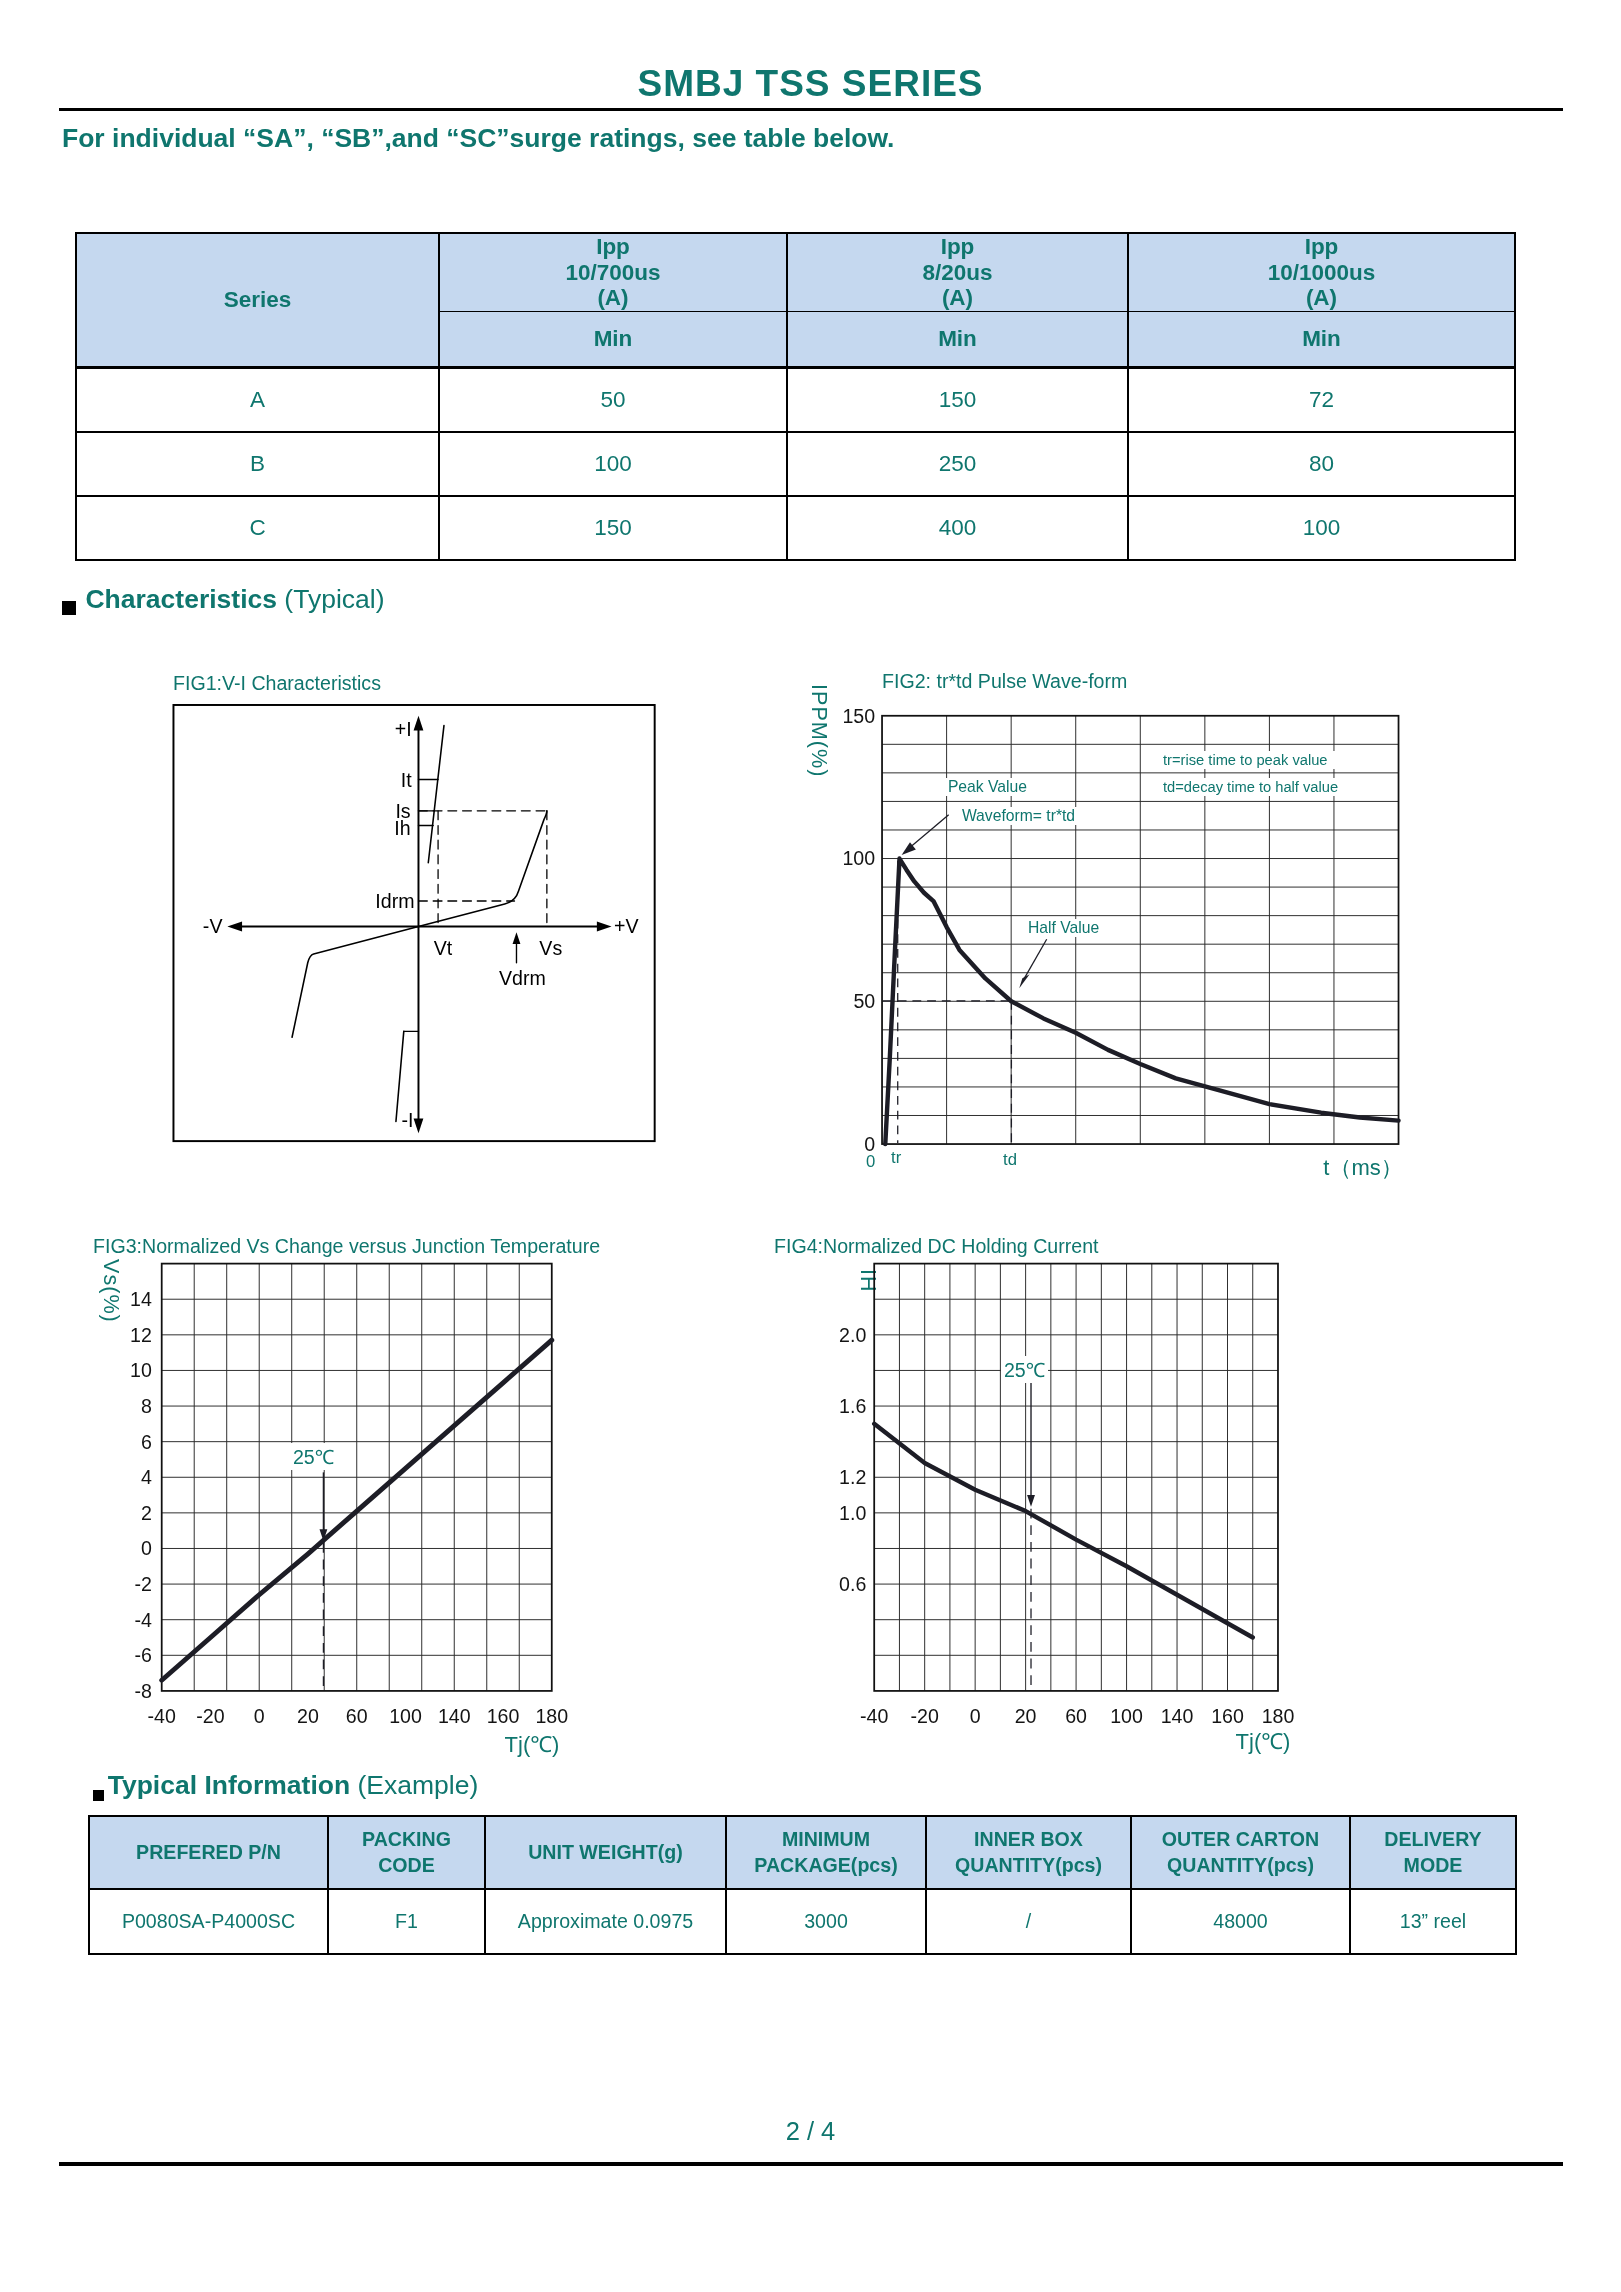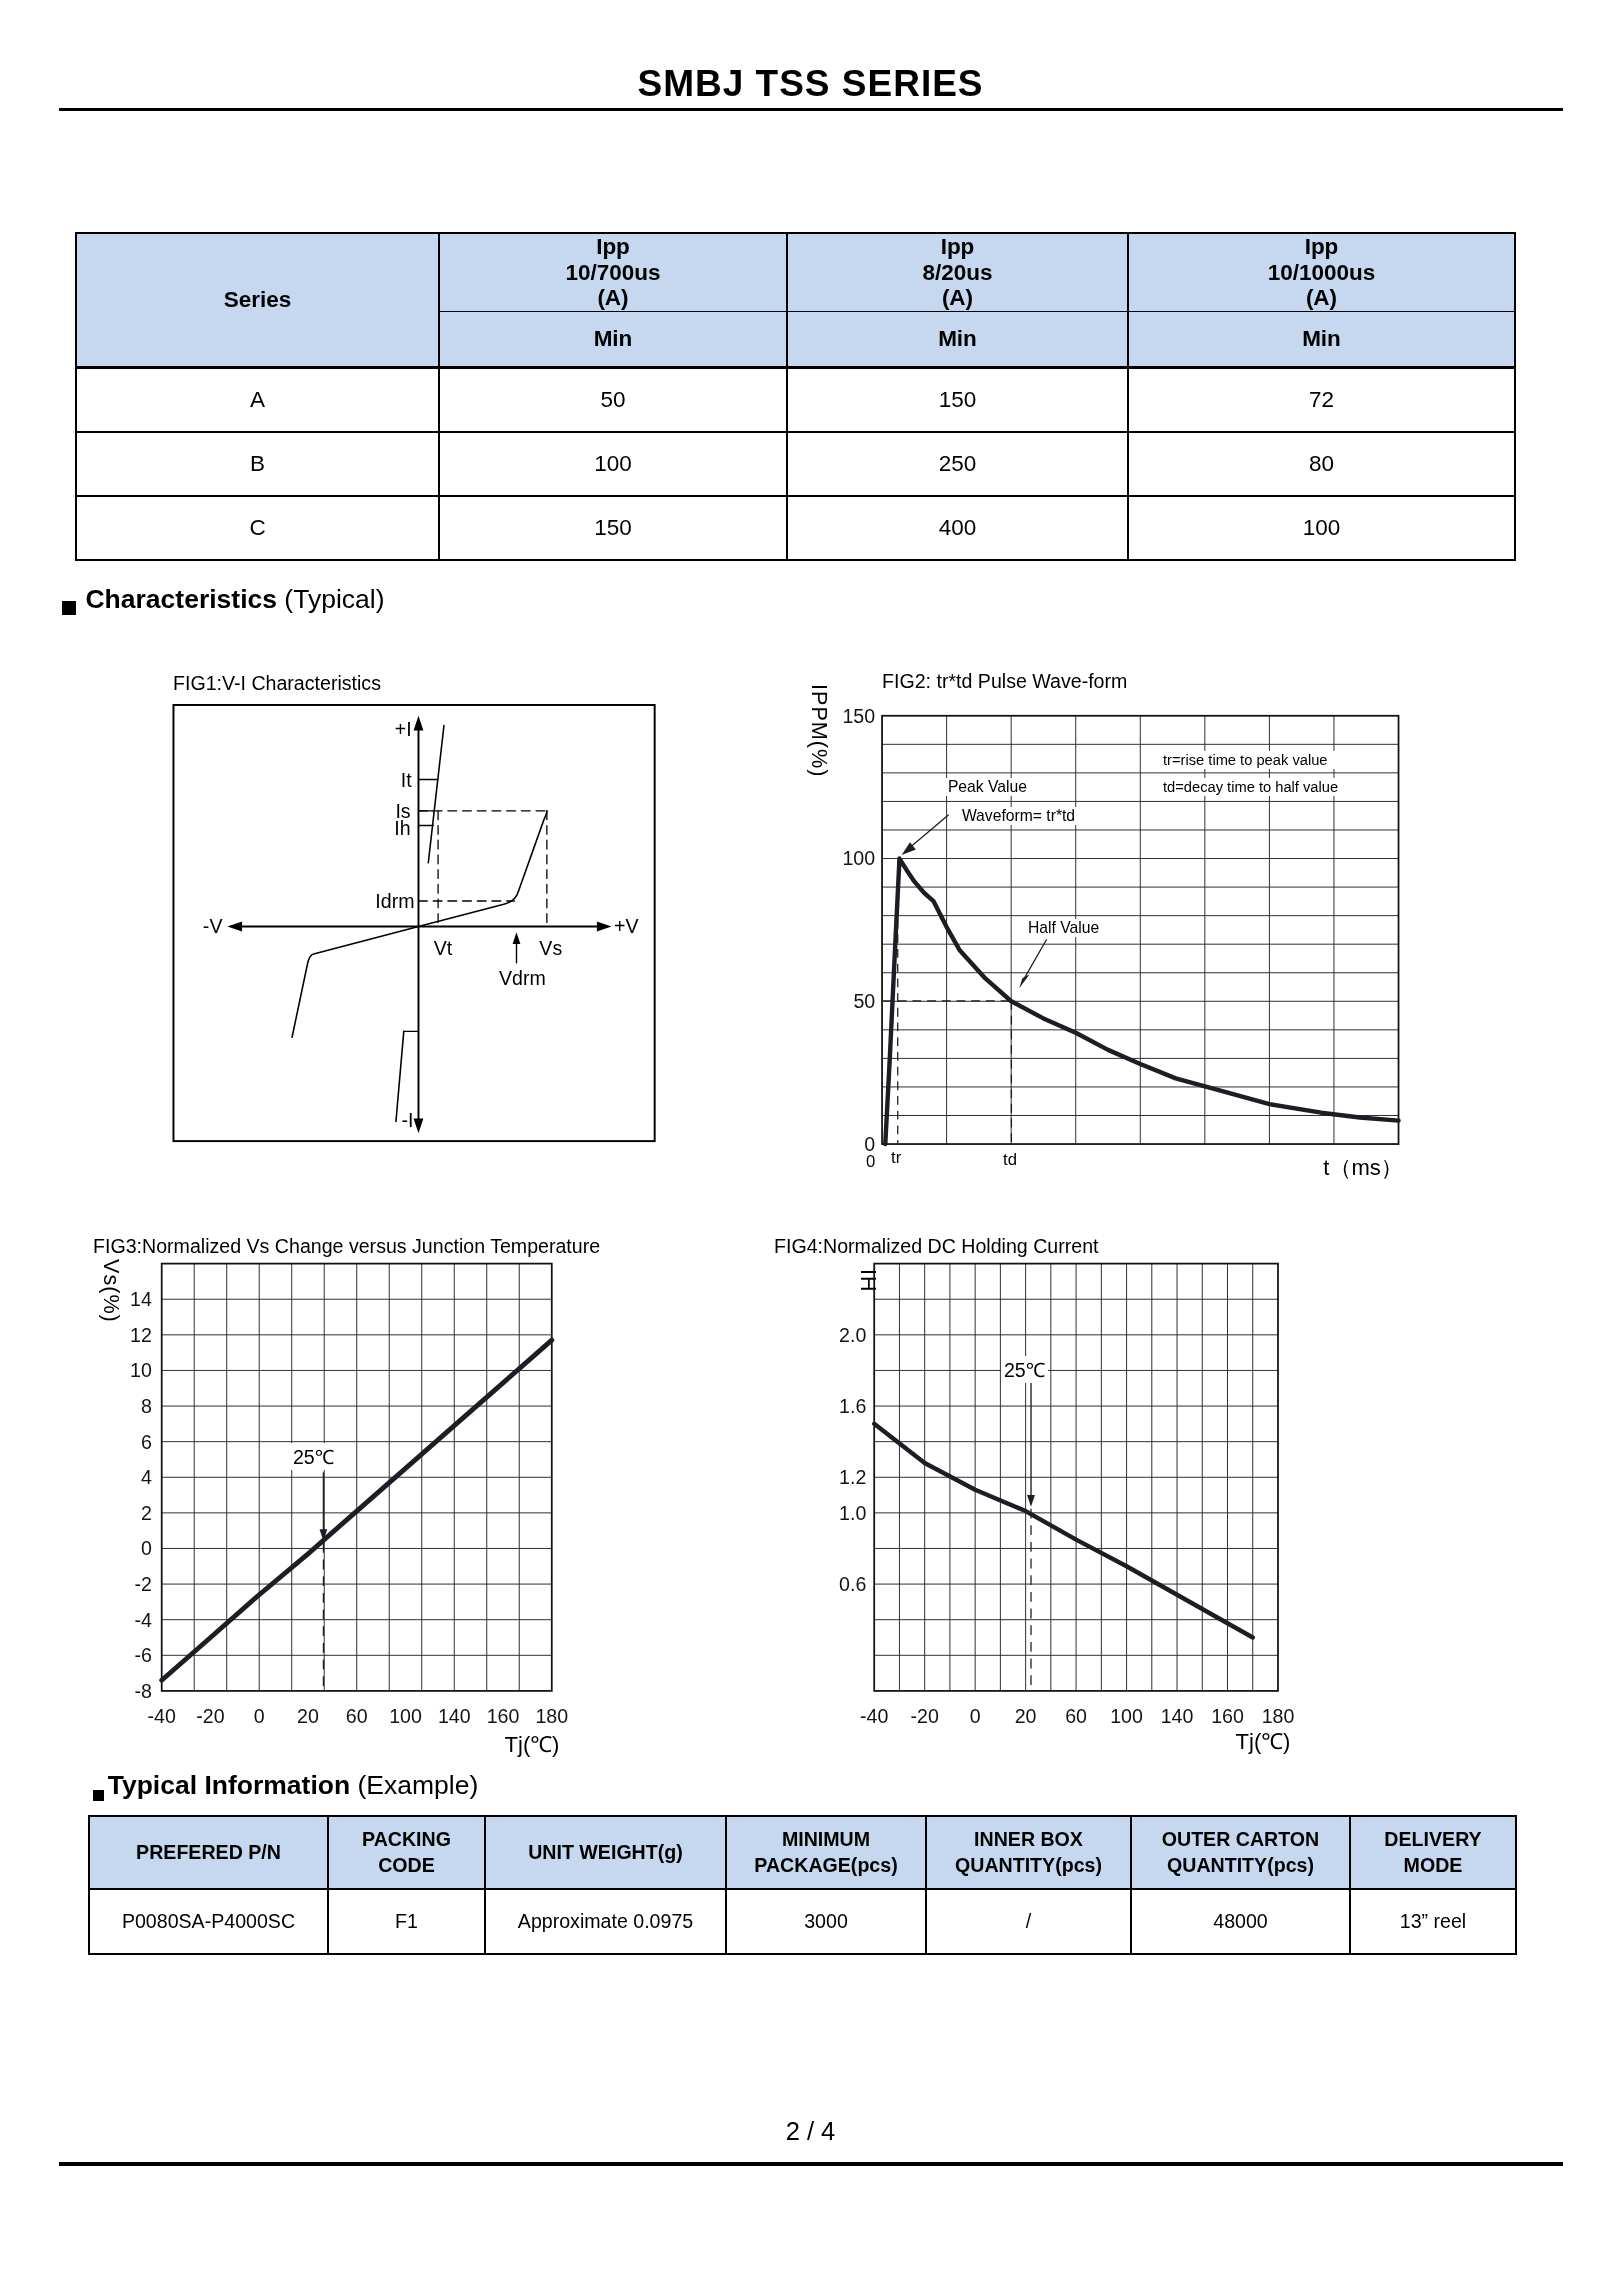--- a/index.html
+++ b/index.html
@@ -1,17 +1,17 @@
 <!DOCTYPE html>
 <html><head>
 <meta charset="utf-8">
 <style>
   html,body{margin:0;padding:0;background:#888;}
   .page{position:relative;width:1621px;height:2293px;background:#ffffff;margin:0 auto;
-        font-family:"Liberation Sans",sans-serif;color:#000000;overflow:hidden;}
+        font-family:"Liberation Sans",sans-serif;color:#0f766e;overflow:hidden;}
   .abs{position:absolute;}
   .doc-title{left:0;right:0;top:63px;text-align:center;font-size:37px;font-weight:bold;letter-spacing:1px;}
   .rule{background:#000;height:2.9px;left:59px;width:1504px;}
   .rule-top{top:108px;}
   .rule-bottom{top:2162px;height:3.9px;}
   .intro{left:62px;top:123px;font-size:26.5px;font-weight:bold;}
 
   
   .t1wrap{left:75px;top:232px;}
   table{border-collapse:collapse;table-layout:fixed;}
@@ -50,20 +50,21 @@
 
   svg text{font-family:"Liberation Sans",sans-serif;}
 </style>
 </head>
 <body>
 
 <div class="page">
 
   <div class="abs doc-title">SMBJ TSS SERIES</div>
   <div class="abs rule rule-top"></div>
+  <div class="abs intro">For individual “SA”, “SB”,and “SC”surge ratings, see table below.</div>
 
   <div class="abs t1wrap">
     <table class="t1">
       <colgroup>
           <col style="width:363px">
           <col style="width:348px">
           <col style="width:341px">
           <col style="width:387px">
         </colgroup>
       <tbody>

